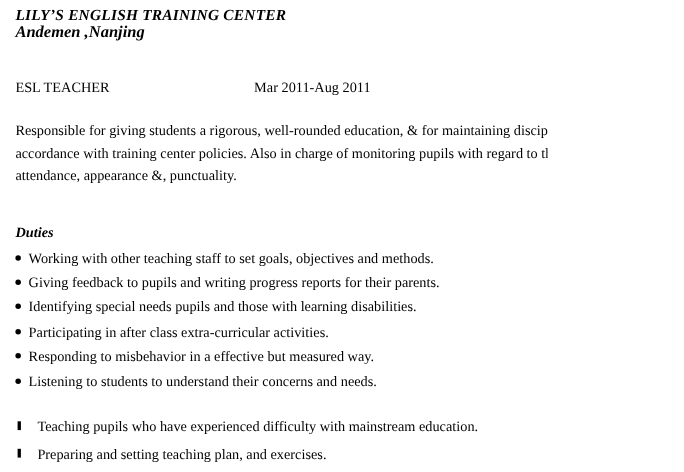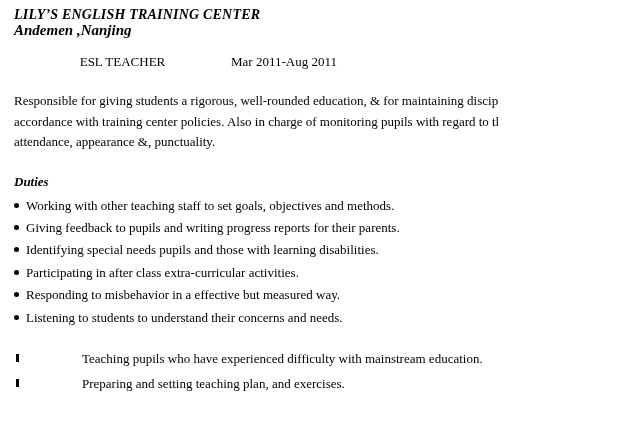--- a/index.html
+++ b/index.html
@@ -26,40 +26,39 @@
     line-height: 17px;
     letter-spacing: 0.2px;
   }
   .location {
     font-size: 15px;
     font-weight: bold;
     font-style: italic;
     line-height: 15px;
   }
   .job-row {
-    margin-top: 16px;
+    margin-top: 34px;
     display: flex;
     align-items: baseline;
     line-height: 16px;
-    text-align: center;
   }
   .job-title {
     width: 217px;
     flex: 0 0 auto;
   }
   .job-dates {
     flex: 0 0 auto;
   }
   .summary {
     margin-top: 21px;
     width: 537px;
     line-height: 20.5px;
   }
   .duties-heading {
-    margin-top: 21px;
+    margin-top: 32px;
     font-weight: bold;
     font-style: italic;
     line-height: 16px;
   }
   .list {
     margin: 0;
     padding: 0;
   }
   .duties-list {
     margin-top: 5px;
@@ -70,21 +69,20 @@
   }
   .list-item {
     display: flex;
     align-items: flex-start;
   }
   .duties-list .list-item {
     line-height: 22.4px;
   }
   .additional-list .list-item {
     line-height: 25px;
-    gap: 48px;
   }
   .bullet {
     display: inline-block;
     flex: 0 0 auto;
   }
   .bullet.dot {
     width: 5px;
     height: 5px;
     border-radius: 50%;
     background: #000000;

